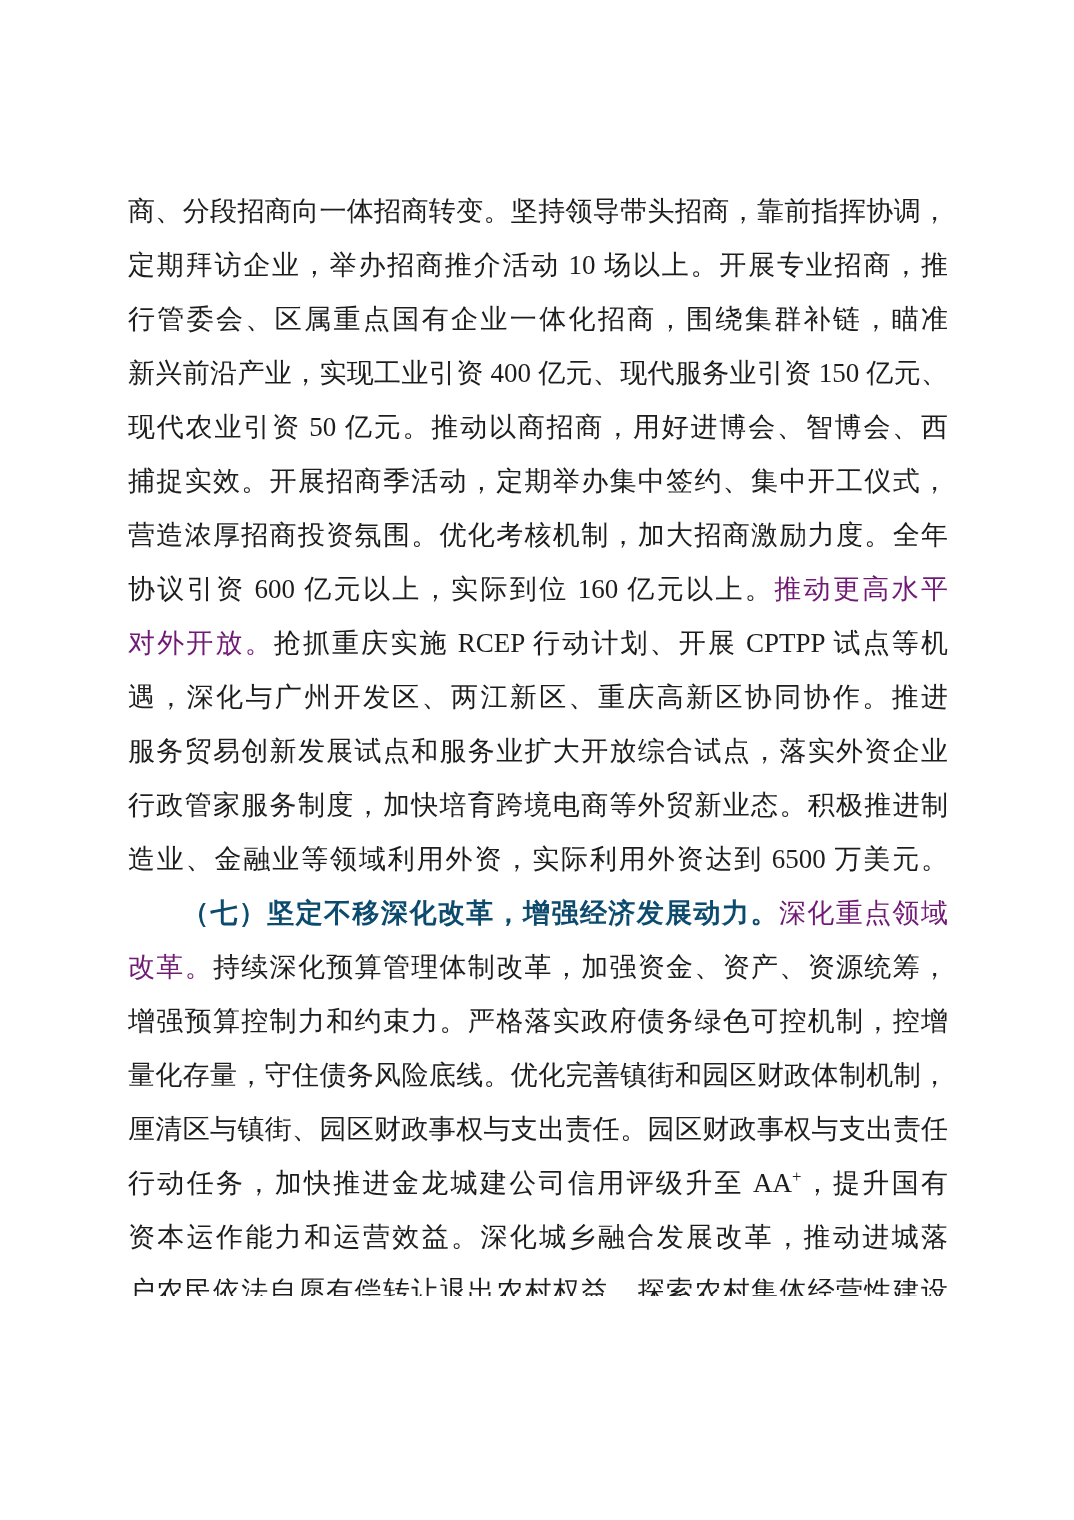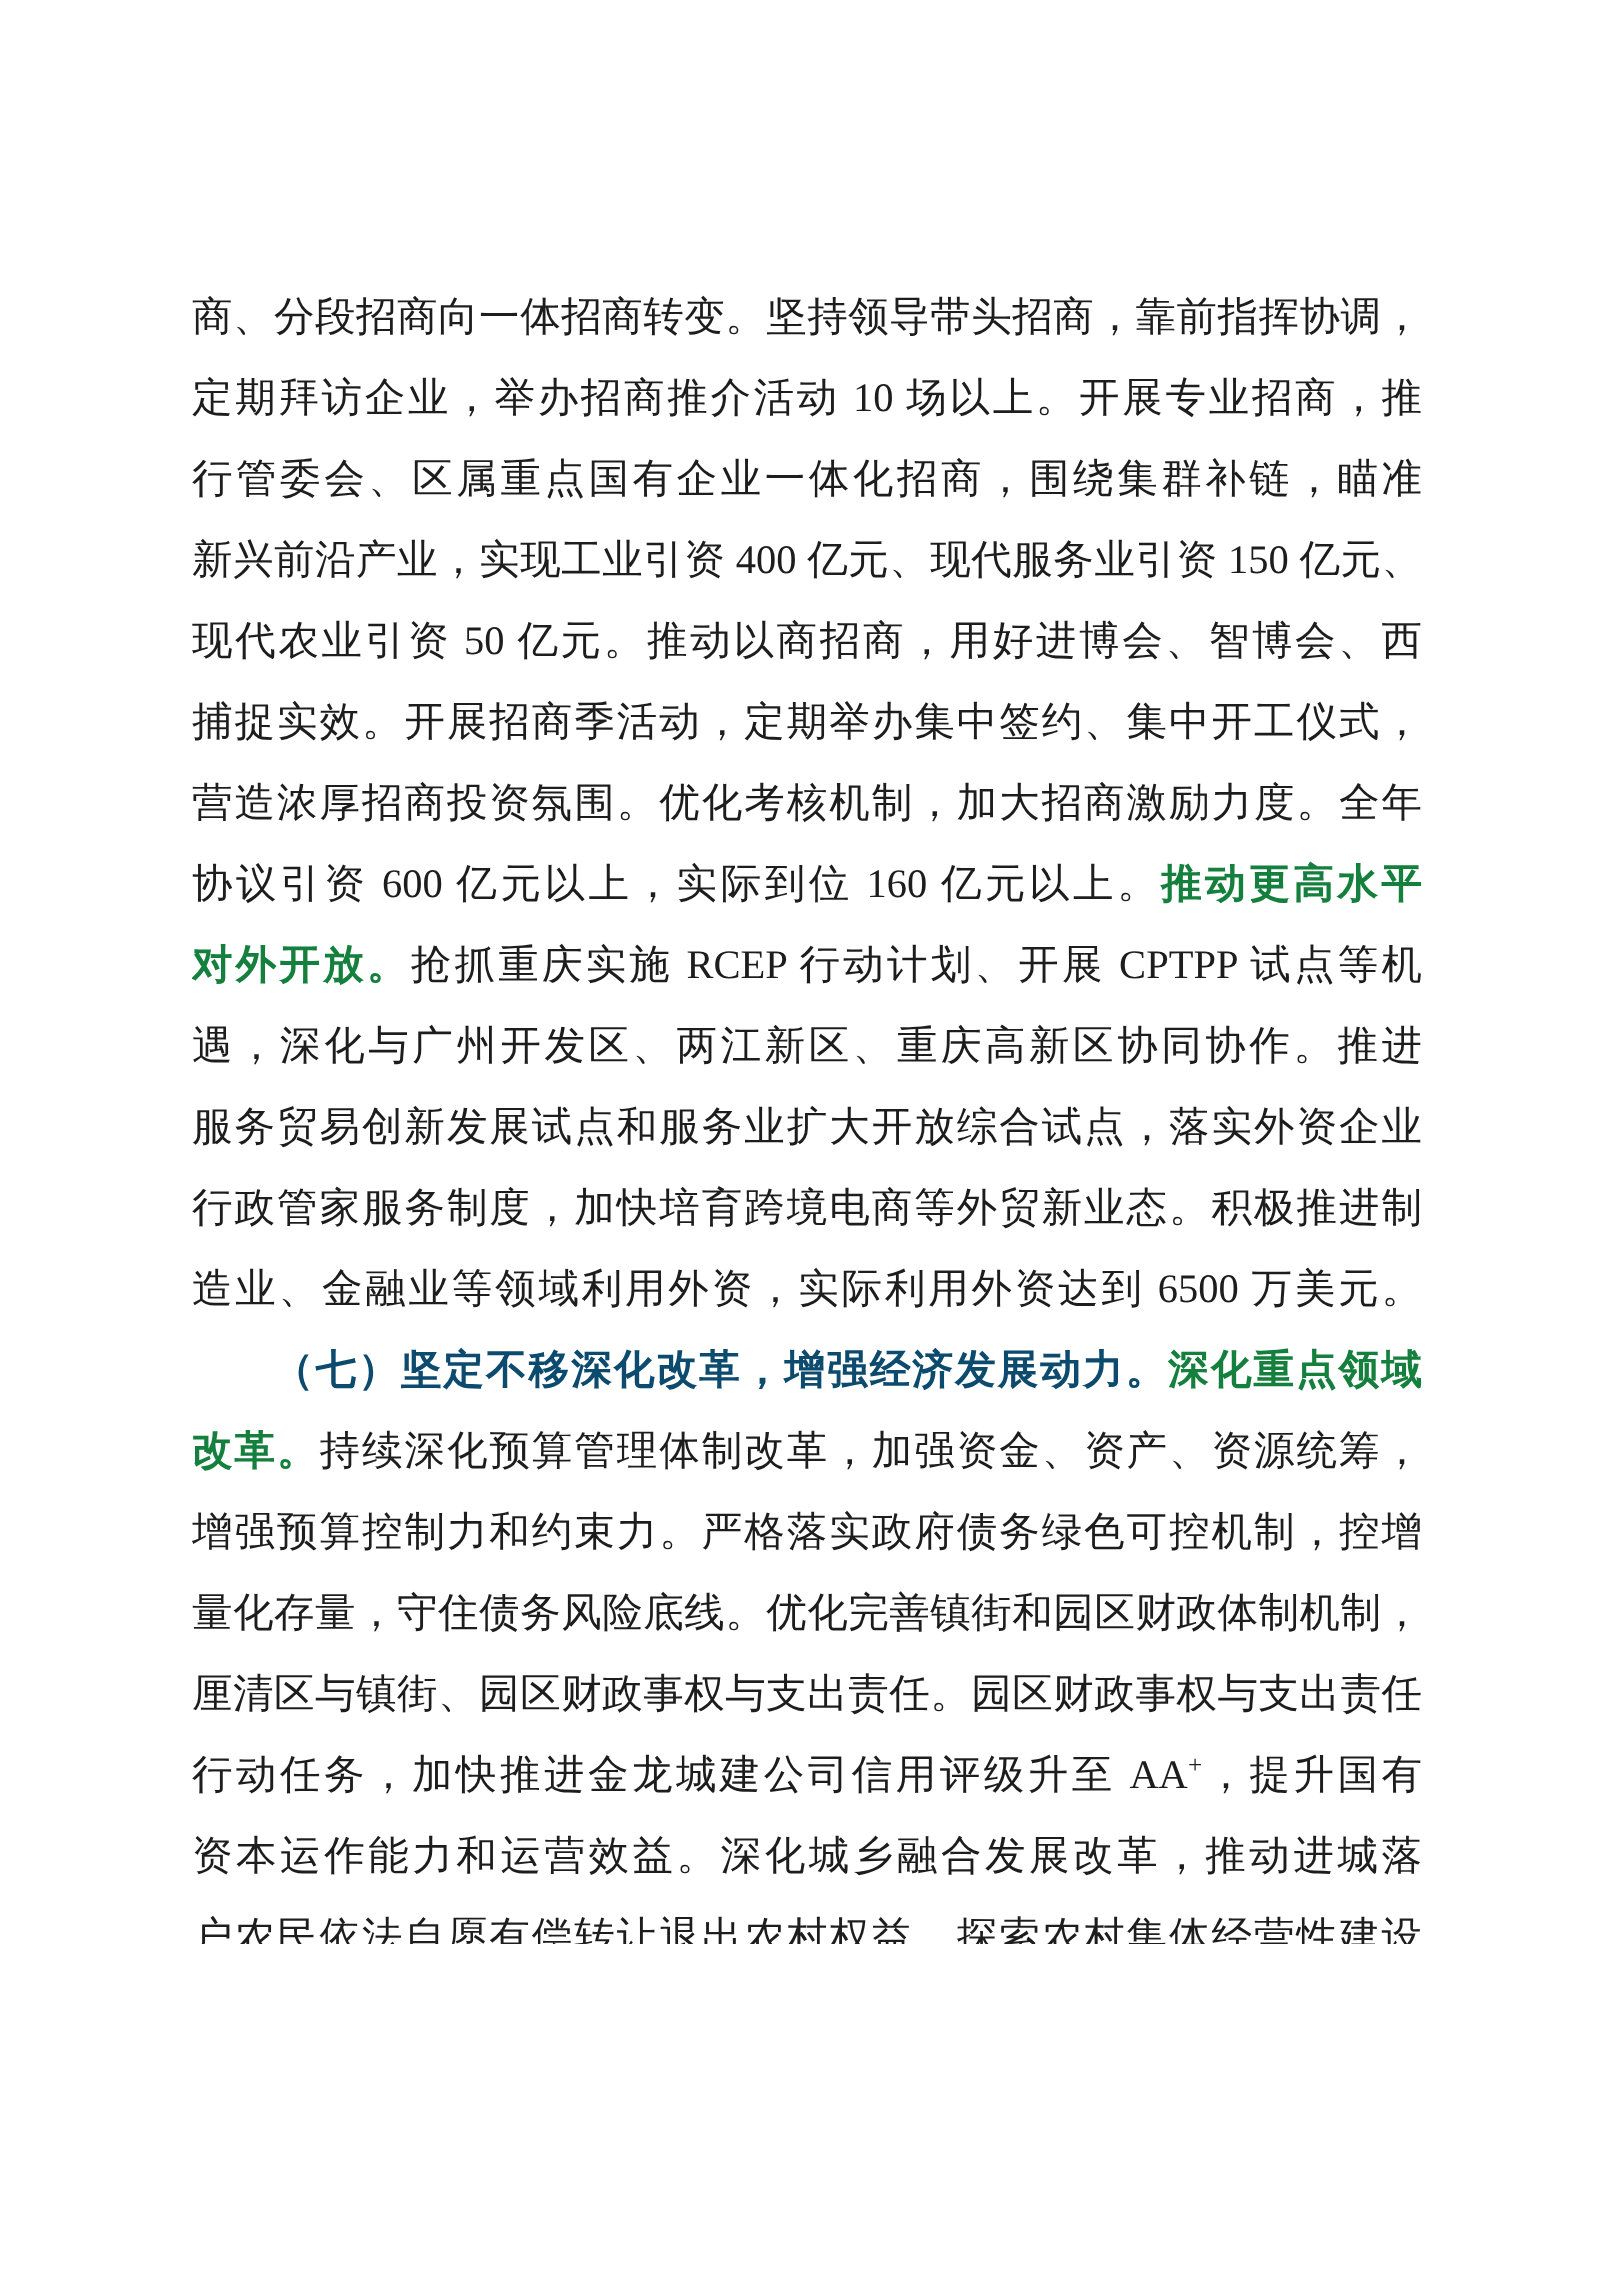--- a/index.html
+++ b/index.html
@@ -20,21 +20,21 @@
   }
   .line {
     font-size: 27px;
     line-height: 54px;
     height: 54px;
     text-align: justify;
     text-align-last: justify;
     overflow: hidden;
   }
   .line.indent { text-indent: 54px; }
-  .b { font-weight: bold; color: #15803d; }
+  .b { font-weight: normal; color: #701a75; }
   .kai { font-weight: bold; color: #0c4a6e; }
   sup.sup { font-size: 0.62em; vertical-align: super; line-height: 0; }
   .footer {
     position: absolute;
     top: 1392px;
     left: 0;
     right: 164px;
     text-align: right;
     font-size: 29px;
     line-height: 36px;

